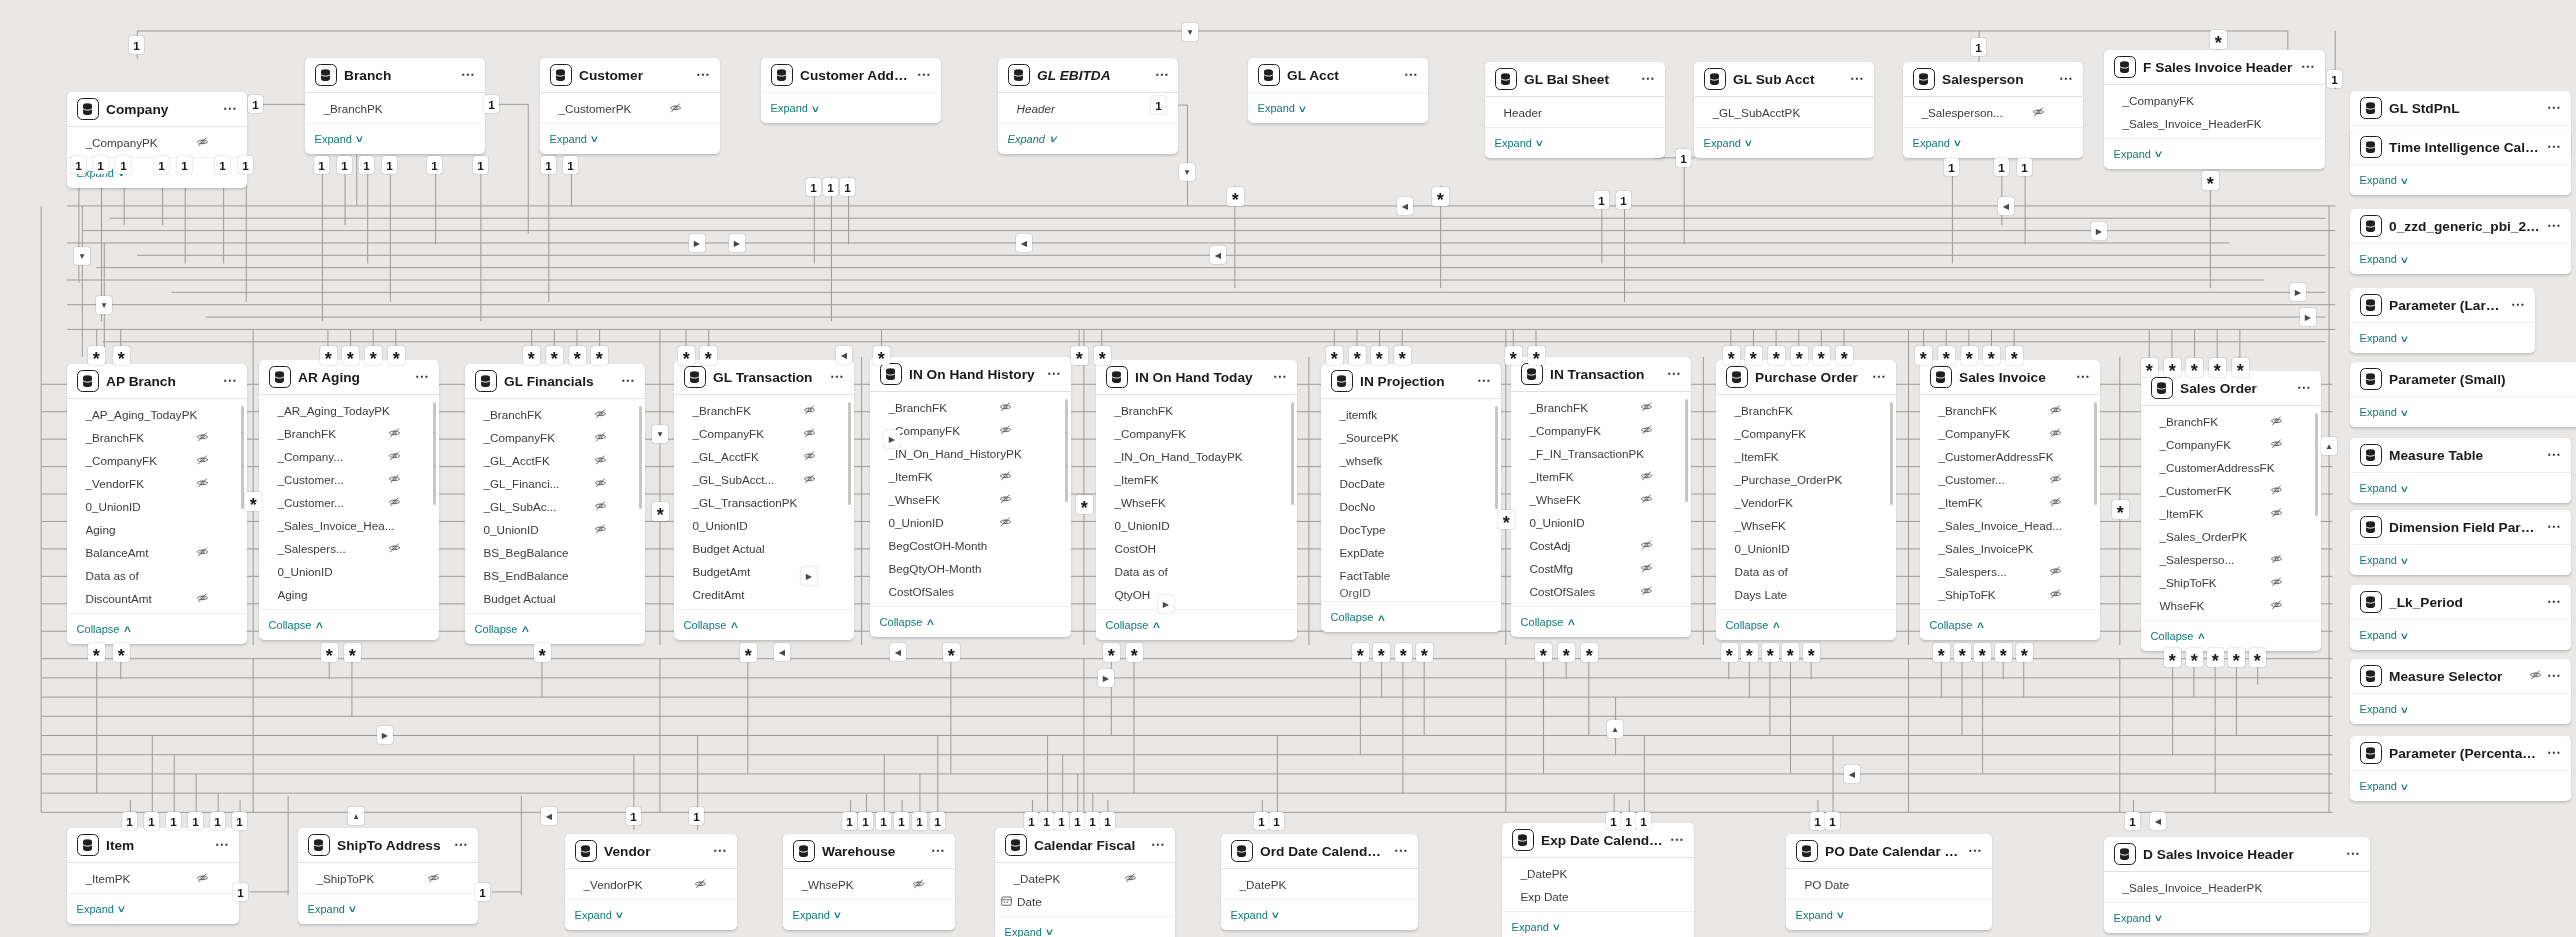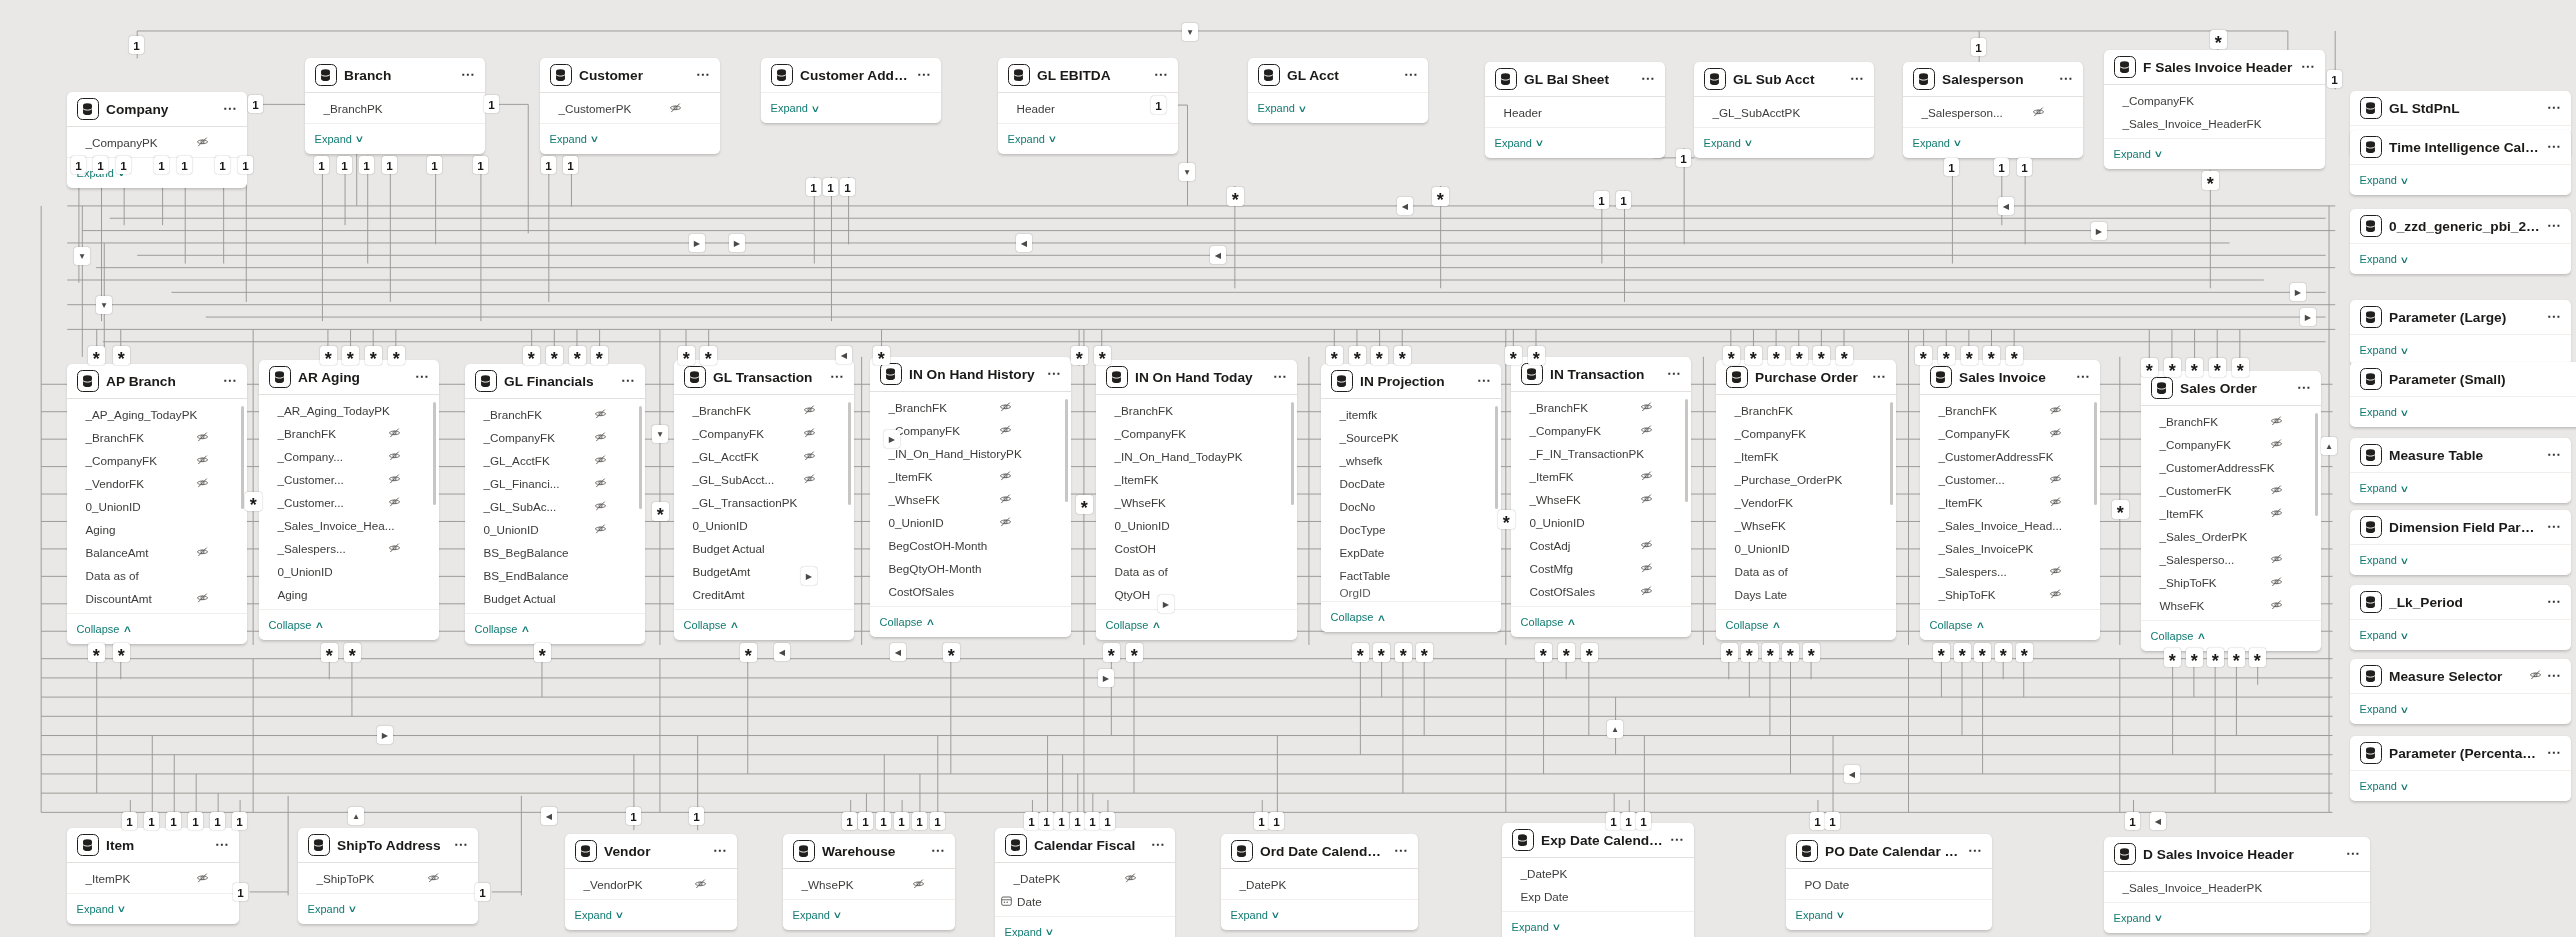--- a/index.html
+++ b/index.html
@@ -327,21 +327,21 @@
           <span class="ttl">Customer Address</span>
           <span class="more">⋯</span>
         </div>
         <div class="ftr">
           <span class="xlink">
             <span>Expand</span>
             <span class="chev">∨</span>
           </span>
         </div>
       </div>
-      <div class="card" style="left: 998px; top: 58px; width: 180px;">
+      <div class="card" style="left: 998px; top: 58px; width: 180px; font-style: italic;">
         <div class="hdr">
           <span class="tbl-icon">
             <svg width="11" height="12.3" viewBox="0 0 16 18">
               <ellipse cx="8" cy="3.5" rx="6.5" ry="3" fill="#201f1e"></ellipse>
               <path d="M1.5 3.5v11c0 1.7 2.9 3 6.5 3s6.5-1.3 6.5-3v-11" fill="#201f1e"></path>
               <path d="M1.5 8.2c1.2 1.4 3.6 2.2 6.5 2.2s5.3-.8 6.5-2.2" stroke="#ffffff" stroke-width="1.4" fill="none"></path>
             </svg>
           </span>
           <span class="ttl">GL EBITDA</span>
           <span class="more">⋯</span>
@@ -1548,21 +1548,21 @@
           <span class="ttl">0_zzd_generic_pbi_2407</span>
           <span class="more">⋯</span>
         </div>
         <div class="ftr">
           <span class="xlink">
             <span>Expand</span>
             <span class="chev">∨</span>
           </span>
         </div>
       </div>
-      <div class="card" style="left: 2350px; top: 300px; width: 221px;">
+      <div class="card" style="left: 2350px; top: 288px; width: 185px;">
         <div class="hdr">
           <span class="tbl-icon">
             <svg width="11" height="12.3" viewBox="0 0 16 18">
               <ellipse cx="8" cy="3.5" rx="6.5" ry="3" fill="#201f1e"></ellipse>
               <path d="M1.5 3.5v11c0 1.7 2.9 3 6.5 3s6.5-1.3 6.5-3v-11" fill="#201f1e"></path>
               <path d="M1.5 8.2c1.2 1.4 3.6 2.2 6.5 2.2s5.3-.8 6.5-2.2" stroke="#ffffff" stroke-width="1.4" fill="none"></path>
             </svg>
           </span>
           <span class="ttl">Parameter (Large)</span>
           <span class="more">⋯</span>

